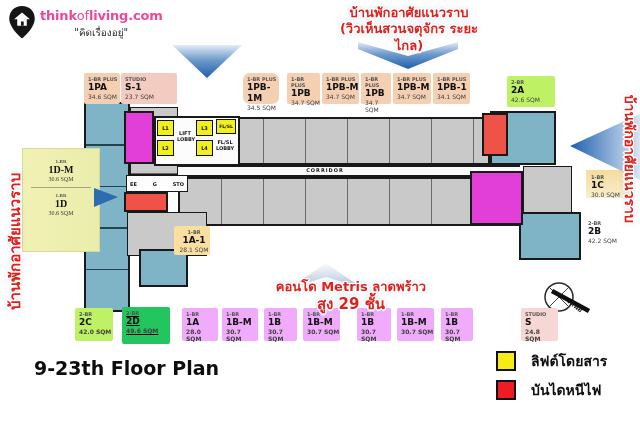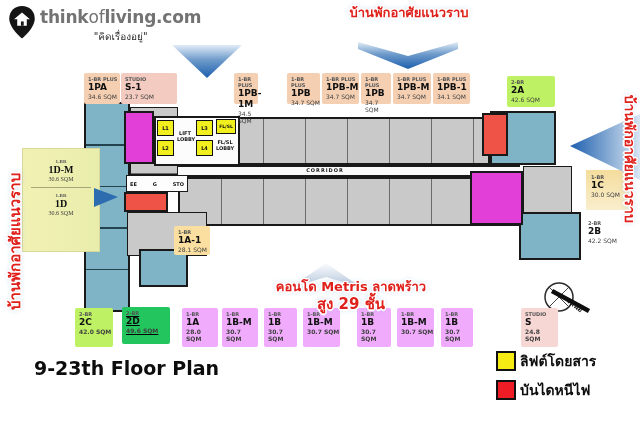--- a/index.html
+++ b/index.html
@@ -1,20 +1,20 @@
 <!DOCTYPE html>
 <html><head>
 <meta charset="utf-8">
 <style>
   html,body{margin:0;padding:0;background:#888;}
   body{font-family:"DejaVu Sans","Liberation Sans",sans-serif;}
   .cv{position:relative;width:640px;height:427px;background:#ffffff;overflow:hidden;margin:0 auto;}
   
   .logo{position:absolute;left:8px;top:5px;display:flex;gap:4px;z-index:7;}
-  .brand{font-size:17px;color:#737373;letter-spacing:-.2px;line-height:1.05;margin-top:4px;}
+  .brand{font-size:13px;color:#ec4899;letter-spacing:-.2px;line-height:1.05;margin-top:4px;}
   .b{font-weight:bold;} .l{font-weight:normal;}
   .tagline{font-size:10px;color:#2b2b2b;text-align:center;margin-top:2px;}
   
   .ban{position:absolute;color:#e0201b;font-weight:bold;text-align:center;z-index:6;line-height:1.25;
        text-shadow:-1.5px 0 0 #fff,1.5px 0 0 #fff,0 -1.5px 0 #fff,0 1.5px 0 #fff,
        -1px -1px 0 #fff,1px -1px 0 #fff,-1px 1px 0 #fff,1px 1px 0 #fff,0 0 6px #a9c2e0;}
   .vert-l{transform:rotate(-90deg);}
   .vert-r{transform:rotate(90deg);}
   
   .blk{position:absolute;box-sizing:border-box;border:2px solid #191919;z-index:1;}
@@ -29,38 +29,38 @@
   .lift{position:absolute;box-sizing:border-box;background:#f2ef1f;border:1.5px solid #111;
         z-index:2;font-size:5px;font-weight:bold;color:#111;display:flex;align-items:center;justify-content:center;}
   .tinylbl{position:absolute;z-index:2;font-size:5px;font-weight:bold;color:#181818;text-align:center;line-height:1.2;}
   .corr{position:absolute;left:178px;top:165px;width:342px;height:12px;background:#fafafa;
         border-top:2px solid #191919;border-bottom:2px solid #191919;box-sizing:border-box;z-index:2;}
   .eegsto{position:absolute;left:126px;top:175px;width:62px;height:17px;background:#fdfdfd;border:1.5px solid #191919;
         box-sizing:border-box;z-index:2;display:flex;align-items:center;justify-content:space-between;
         padding:0 3px;font-size:5px;font-weight:bold;color:#111;}
   
   .ubox{position:absolute;height:31px;border-radius:2px;padding:3px 0 0 4px;box-sizing:border-box;z-index:5;}
-  .ubox.b{height:39px;}
+  .ubox.b{height:33px;}
   .ut{font-size:5px;color:#555;font-weight:bold;}
   .uc{font-size:9px;font-weight:bold;color:#101010;line-height:1.2;}
   .ua{font-size:6px;color:#3e3e3e;}
   .tan{background:#f4cfb2;} .pinktan{background:#f3cbc0;}
   .lblue{background:#bef264;} .lblue2{background:#22c55e;text-decoration:underline;}
   .lyellow{background:#f0abfc;} .lpink{background:#f6d7d3;}
-  .amber{background:#fadfa0;}
+  .amber{background:#fadfa0;text-align:center;}
   .sideyellow{position:absolute;z-index:3;background:linear-gradient(90deg,#f1f1b4,#e9edab);border:1px solid #d9d99b;font-family:Liberation Serif, serif;}
   .scell{text-align:center;}
   .sdiv{border-top:1px solid #a7a77e;margin:5px 8px;}
   .oneC{position:absolute;z-index:3;background:linear-gradient(180deg,#f4dc9c,#f9eecd);padding:4px 0 0 5px;box-sizing:border-box;}
   .twoB{position:absolute;z-index:3;padding:2px 0 0 2px;}
   
   .title{position:absolute;left:34px;top:357px;font-size:19px;font-weight:bold;color:#0d0d0d;z-index:6;
          text-shadow:-2px 0 0 #fff,2px 0 0 #fff,0 -2px 0 #fff,0 2px 0 #fff,-1.5px -1.5px 0 #fff,1.5px 1.5px 0 #fff,-1.5px 1.5px 0 #fff,1.5px -1.5px 0 #fff;}
   .legend{position:absolute;left:496px;top:350px;z-index:6;}
-  .lrow{display:flex;align-items:center;gap:4px;margin-bottom:7px;}
+  .lrow{display:flex;align-items:center;gap:15px;margin-bottom:7px;}
   .sw{width:16px;height:16px;border:2.5px solid #101010;box-sizing:content-box;}
   .ltxt{font-size:14px;font-weight:bold;color:#0d0d0d;
         text-shadow:-1.5px 0 0 #fff,1.5px 0 0 #fff,0 -1.5px 0 #fff,0 1.5px 0 #fff,-1px -1px 0 #fff,1px 1px 0 #fff,-1px 1px 0 #fff,1px -1px 0 #fff;}
   .north{position:absolute;left:567px;top:299px;font-size:7.5px;font-weight:bold;color:#111;transform:rotate(38deg);z-index:6;}
   svg.ovl{position:absolute;left:0;top:0;z-index:4;pointer-events:none;}
 </style>
 </head>
 <body>
 
 <div class="cv">
@@ -72,20 +72,21 @@
       <rect x="12" y="15.5" width="2.6" height="4" fill="#151515"></rect>
     </svg>
     <div>
       <div class="brand"><span class="b">think</span><span class="l">of</span><span class="b">living</span><span class="b">.com</span></div>
       <div class="tagline">"คิดเรื่องอยู่"</div>
     </div>
   </div>
 
   <div class="ban" style="left:334px;top:5px;width:150px;font-size:13px;">
     <div>บ้านพักอาศัยแนวราบ</div>
+    <div>(วิวเห็นสวนจตุจักร ระยะไกล)</div>
   </div>
   <div class="ban vert-l" style="left:-80px;top:232px;width:190px;font-size:15px;">บ้านพักอาศัยแนวราบ</div>
   <div class="ban vert-r" style="left:549px;top:150px;width:160px;font-size:14px;">บ้านพักอาศัยแนวราบ</div>
   <div class="ban" style="left:272px;top:279px;width:158px;font-size:13px;">
     <div>คอนโด Metris ลาดพร้าว</div>
     <div style="font-size:15px;">สูง 29 ชั้น</div>
   </div>
 
   <div class="blk teal-v" style="left:84px;top:102px;width:46px;height:210px;"></div>
   <div class="blk gray-v" style="left:130px;top:107px;width:48px;height:68px;border-width:1.5px;"></div>
@@ -125,21 +126,21 @@
   <div class="ubox tan" style="left:84px;top:73px;width:36px;">
       <div class="ut">1-BR PLUS</div>
       <div class="uc">1PA</div>
       <div class="ua">34.6 SQM</div>
     </div>
   <div class="ubox pinktan" style="left:121px;top:73px;width:56px;">
       <div class="ut">STUDIO</div>
       <div class="uc">S-1</div>
       <div class="ua">23.7 SQM</div>
     </div>
-  <div class="ubox tan" style="left:234px;top:73px;width:24px;">
+  <div class="ubox tan" style="left:243px;top:73px;width:36px;border-radius:7px;">
       <div class="ut">1-BR PLUS</div>
       <div class="uc">1PB-1M</div>
       <div class="ua">34.5 SQM</div>
     </div>
   <div class="ubox tan" style="left:287px;top:73px;width:33px;">
       <div class="ut">1-BR PLUS</div>
       <div class="uc">1PB</div>
       <div class="ua">34.7 SQM</div>
     </div>
   <div class="ubox tan" style="left:322px;top:73px;width:37px;">
@@ -175,21 +176,21 @@
       <div class="ua">30.6 SQM</div>
     </div>
     <div class="sdiv"></div>
     <div class="scell">
       <div class="ut">1-BR</div>
       <div class="uc" style="font-size:10px;">1D</div>
       <div class="ua">30.6 SQM</div>
     </div>
   </div>
 
-  <div class="oneC" style="left:586px;top:170px;width:46px;height:40px;">
+  <div class="oneC" style="left:586px;top:170px;width:46px;height:28px;">
     <div class="ut">1-BR</div>
     <div class="uc">1C</div>
     <div class="ua">30.0 SQM</div>
   </div>
   <div class="twoB" style="left:586px;top:218px;width:46px;">
     <div class="ut">2-BR</div>
     <div class="uc">2B</div>
     <div class="ua">42.2 SQM</div>
   </div>
 

